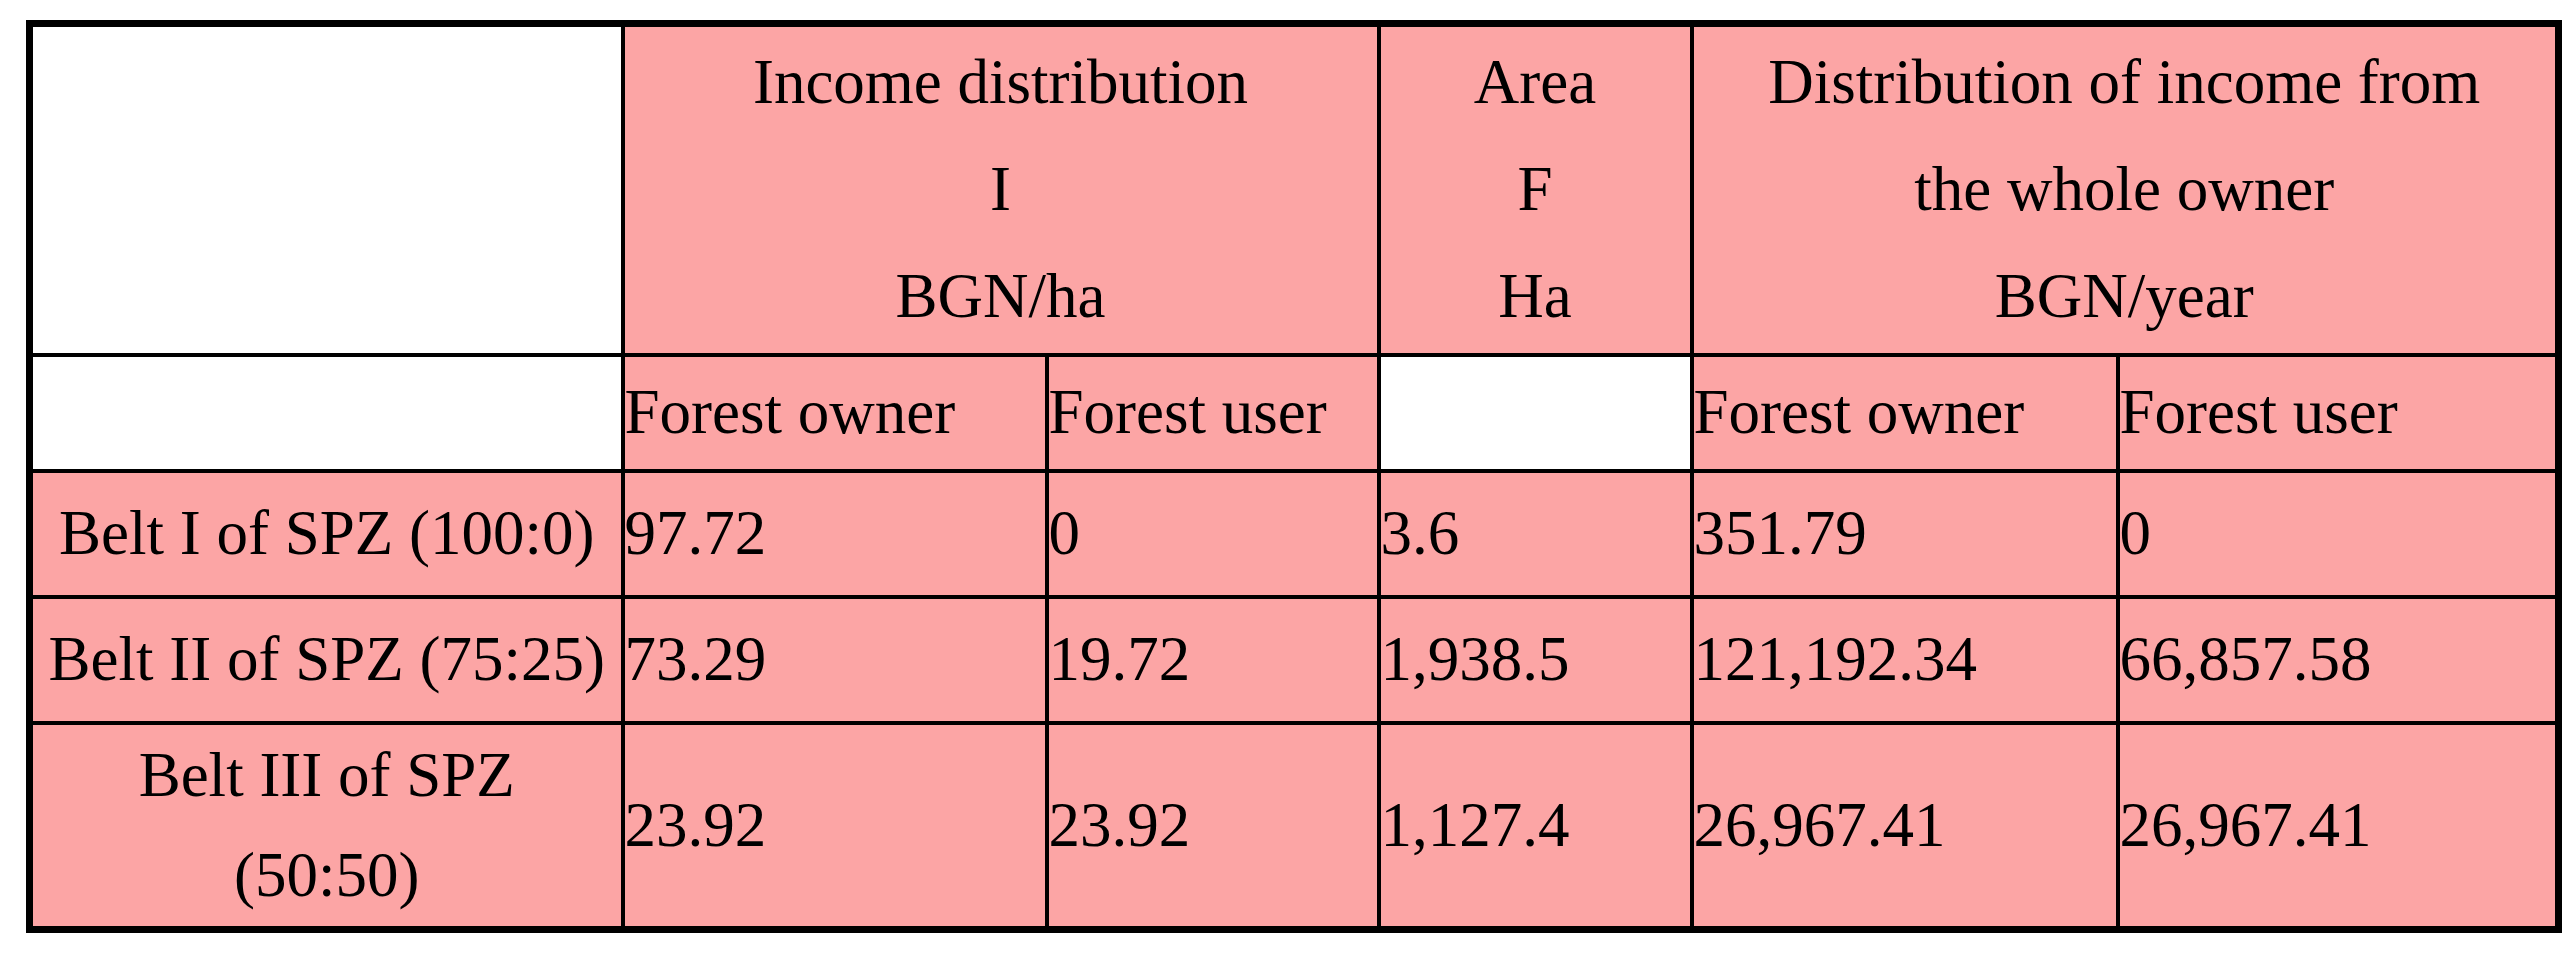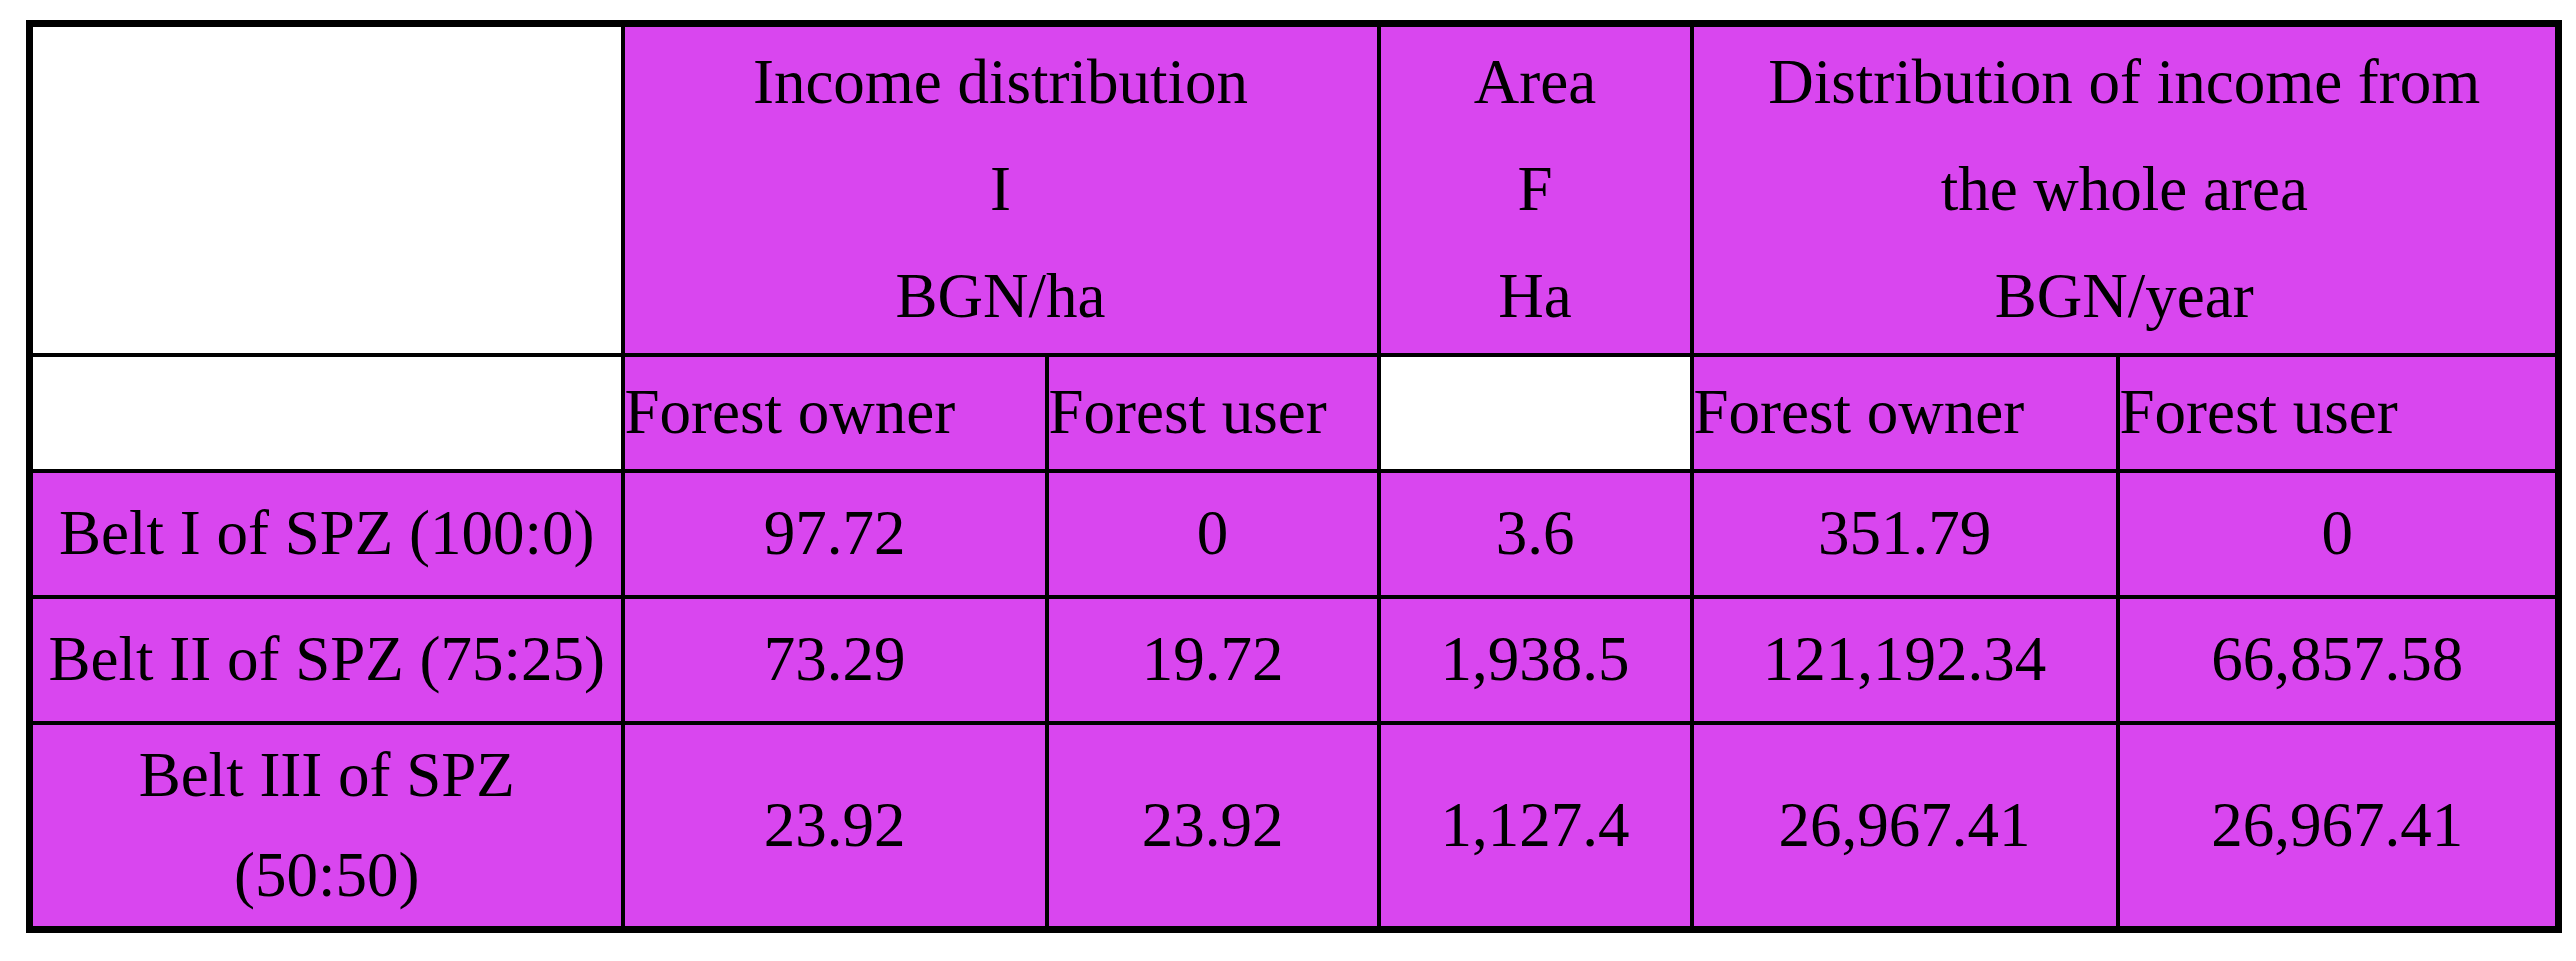--- a/index.html
+++ b/index.html
@@ -12,21 +12,21 @@
     height: 962px;
     font-family: "Liberation Serif", "DejaVu Serif", serif;
     color: #000000;
     overflow: hidden;
   }
   table.tbl {
     border-collapse: collapse;
     table-layout: fixed;
     width: 2530px;
     margin: 20px 0 0 26px;
-    background: #d946ef;
+    background: #fca5a5;
     border: 7.5px solid #000000;
   }
   table.tbl td {
     border: 4.2px solid #000000;
     vertical-align: middle;
     font-size: 63px;
     padding: 0;
     overflow: hidden;
   }
   tr.r-head1 { height: 331px; }
@@ -36,21 +36,20 @@
 
   td.c-group {
     text-align: center;
     line-height: 1.7;
   }
   td.c-sub {
     text-align: left;
     line-height: 1.5;
   }
   td.c-num {
-    text-align: center;
     line-height: 1.5;
   }
   td.c-label {
     text-align: center;
     padding-left: 7.5px;
     line-height: 1.6;
   }
   td.c-empty { background: #ffffff; }
 </style>
 </head>
@@ -73,21 +72,21 @@
         <div>I</div>
         <div>BGN/ha</div>
       </td>
       <td class="c-group">
         <div>Area</div>
         <div>F</div>
         <div>Ha</div>
       </td>
       <td class="c-group" colspan="2">
         <div>Distribution of income from</div>
-        <div>the whole area</div>
+        <div>the whole owner</div>
         <div>BGN/year</div>
       </td>
     </tr>
 
     <tr class="r-head2">
       <td class="c-label c-empty"></td>
       <td class="c-sub">Forest owner</td>
       <td class="c-sub">Forest user</td>
       <td class="c-sub c-empty"></td>
       <td class="c-sub">Forest owner</td>

